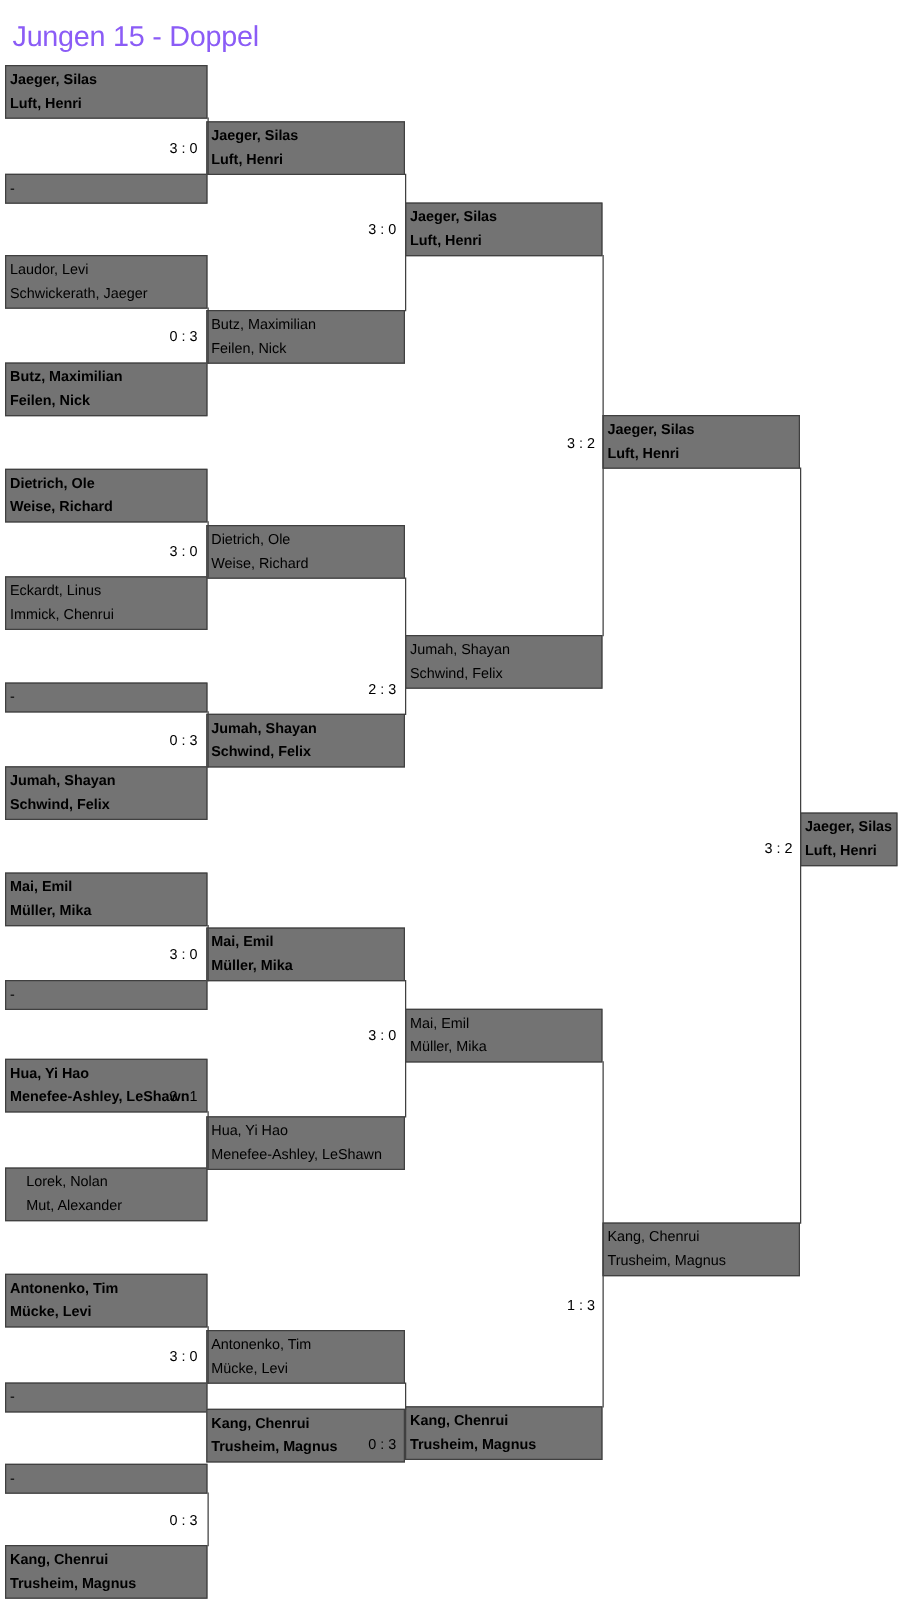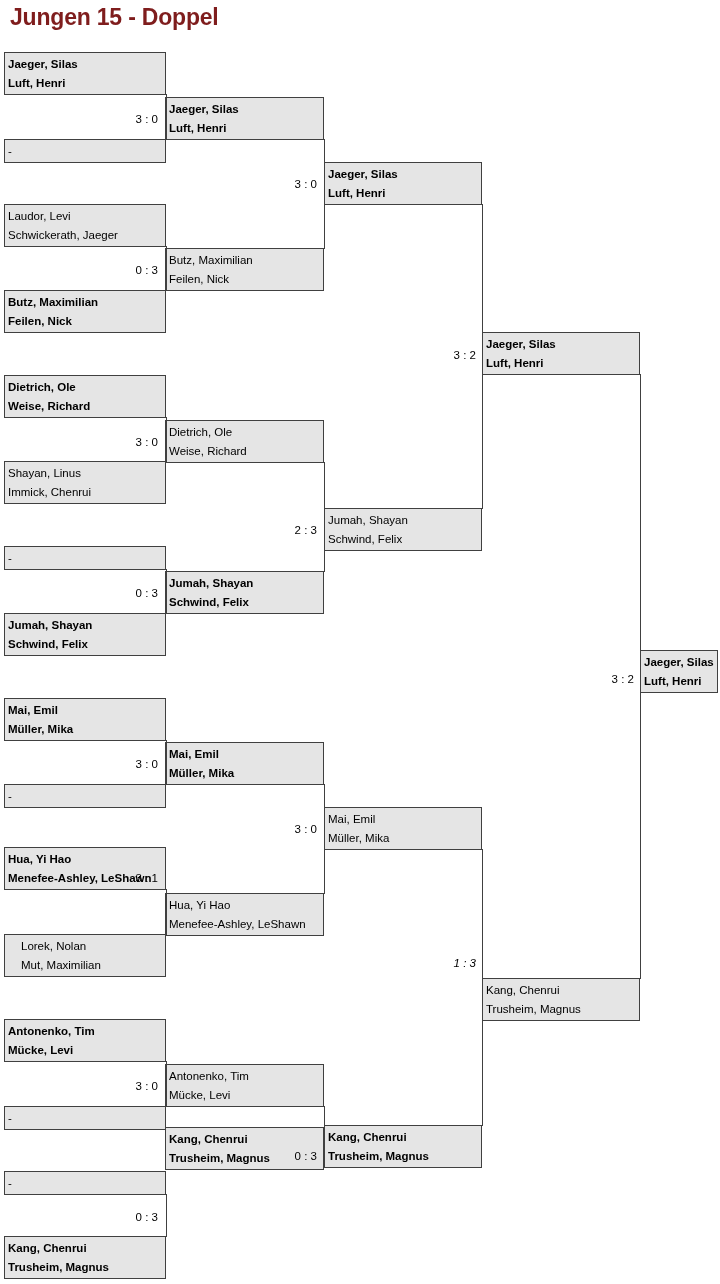--- a/index.html
+++ b/index.html
@@ -10,31 +10,31 @@
   body {
     width: 720px;
     height: 1284px;
     position: relative;
     font-family: "Liberation Sans", sans-serif;
     overflow: hidden;
   }
   #bracket-title {
     position: absolute;
     left: 10px;
-    top: 4px;
+    top: 16px;
     font-size: 23px;
-    font-weight: bold;
-    color: #7f1d1d;
+    font-weight: normal;
+    color: #8b5cf6;
     letter-spacing: -0.2px;
     white-space: nowrap;
   }
   .slot {
     position: absolute;
     box-sizing: border-box;
-    background: #e5e5e5;
+    background: #737373;
     border: 1px solid #404040;
     padding: 2px 0 0 3px;
     overflow: hidden;
   }
   .slot .ln {
     font-size: 11.5px;
     line-height: 19px;
     color: #000000;
     white-space: nowrap;
   }
@@ -72,21 +72,21 @@
     </div>
     <div class="slot win" style="left: 4px; top: 290px; width: 162px; height: 43px;">
       <div class="ln">Butz, Maximilian</div>
       <div class="ln">Feilen, Nick</div>
     </div>
     <div class="slot win" style="left: 4px; top: 375px; width: 162px; height: 43px;">
       <div class="ln">Dietrich, Ole</div>
       <div class="ln">Weise, Richard</div>
     </div>
     <div class="slot" style="left: 4px; top: 461px; width: 162px; height: 43px;">
-      <div class="ln">Shayan, Linus</div>
+      <div class="ln">Eckardt, Linus</div>
       <div class="ln">Immick, Chenrui</div>
     </div>
     <div class="slot" style="left: 4px; top: 546px; width: 162px; height: 24px;">
       <div class="ln">-</div>
     </div>
     <div class="slot win" style="left: 4px; top: 613px; width: 162px; height: 43px;">
       <div class="ln">Jumah, Shayan</div>
       <div class="ln">Schwind, Felix</div>
     </div>
     <div class="slot win" style="left: 4px; top: 698px; width: 162px; height: 43px;">
@@ -95,21 +95,21 @@
     </div>
     <div class="slot" style="left: 4px; top: 784px; width: 162px; height: 24px;">
       <div class="ln">-</div>
     </div>
     <div class="slot win" style="left: 4px; top: 847px; width: 162px; height: 43px;">
       <div class="ln">Hua, Yi Hao</div>
       <div class="ln">Menefee-Ashley, LeShawn</div>
     </div>
     <div class="slot" style="left: 4px; top: 934px; width: 162px; height: 43px; padding-left: 16px;">
       <div class="ln">Lorek, Nolan</div>
-      <div class="ln">Mut, Maximilian</div>
+      <div class="ln">Mut, Alexander</div>
     </div>
     <div class="slot win" style="left: 4px; top: 1019px; width: 162px; height: 43px;">
       <div class="ln">Antonenko, Tim</div>
       <div class="ln">Mücke, Levi</div>
     </div>
     <div class="slot" style="left: 4px; top: 1106px; width: 162px; height: 24px;">
       <div class="ln">-</div>
     </div>
     <div class="slot" style="left: 4px; top: 1171px; width: 162px; height: 24px;">
       <div class="ln">-</div>
@@ -152,41 +152,41 @@
     </div>
     <div class="slot" style="left: 165px; top: 1064px; width: 159px; height: 43px;">
       <div class="ln">Antonenko, Tim</div>
       <div class="ln">Mücke, Levi</div>
     </div>
     <div class="slot win" style="left: 165px; top: 1127px; width: 159px; height: 43px;">
       <div class="ln">Kang, Chenrui</div>
       <div class="ln">Trusheim, Magnus</div>
     </div>
     <div class="score" style="left: 259px; top: 178px; width: 58px;">3 : 0</div>
-    <div class="score" style="left: 259px; top: 524px; width: 58px;">2 : 3</div>
+    <div class="score" style="left: 259px; top: 546px; width: 58px;">2 : 3</div>
     <div class="score" style="left: 259px; top: 823px; width: 58px;">3 : 0</div>
     <div class="score" style="left: 259px; top: 1150px; width: 58px;">0 : 3</div>
     <div class="slot win" style="left: 324px; top: 162px; width: 158px; height: 43px;">
       <div class="ln">Jaeger, Silas</div>
       <div class="ln">Luft, Henri</div>
     </div>
     <div class="slot" style="left: 324px; top: 508px; width: 158px; height: 43px;">
       <div class="ln">Jumah, Shayan</div>
       <div class="ln">Schwind, Felix</div>
     </div>
     <div class="slot" style="left: 324px; top: 807px; width: 158px; height: 43px;">
       <div class="ln">Mai, Emil</div>
       <div class="ln">Müller, Mika</div>
     </div>
     <div class="slot win" style="left: 324px; top: 1125px; width: 158px; height: 43px;">
       <div class="ln">Kang, Chenrui</div>
       <div class="ln">Trusheim, Magnus</div>
     </div>
     <div class="score" style="left: 418px; top: 349px; width: 58px;">3 : 2</div>
-    <div class="score" style="left: 418px; top: 957px; width: 58px; font-style: italic;">1 : 3</div>
+    <div class="score" style="left: 418px; top: 1039px; width: 58px;">1 : 3</div>
     <div class="slot win" style="left: 482px; top: 332px; width: 158px; height: 43px;">
       <div class="ln">Jaeger, Silas</div>
       <div class="ln">Luft, Henri</div>
     </div>
     <div class="slot" style="left: 482px; top: 978px; width: 158px; height: 43px;">
       <div class="ln">Kang, Chenrui</div>
       <div class="ln">Trusheim, Magnus</div>
     </div>
     <div class="score" style="left: 576px; top: 673px; width: 58px;">3 : 2</div>
     <div class="slot win" style="left: 640px; top: 650px; width: 78px; height: 43px;">

